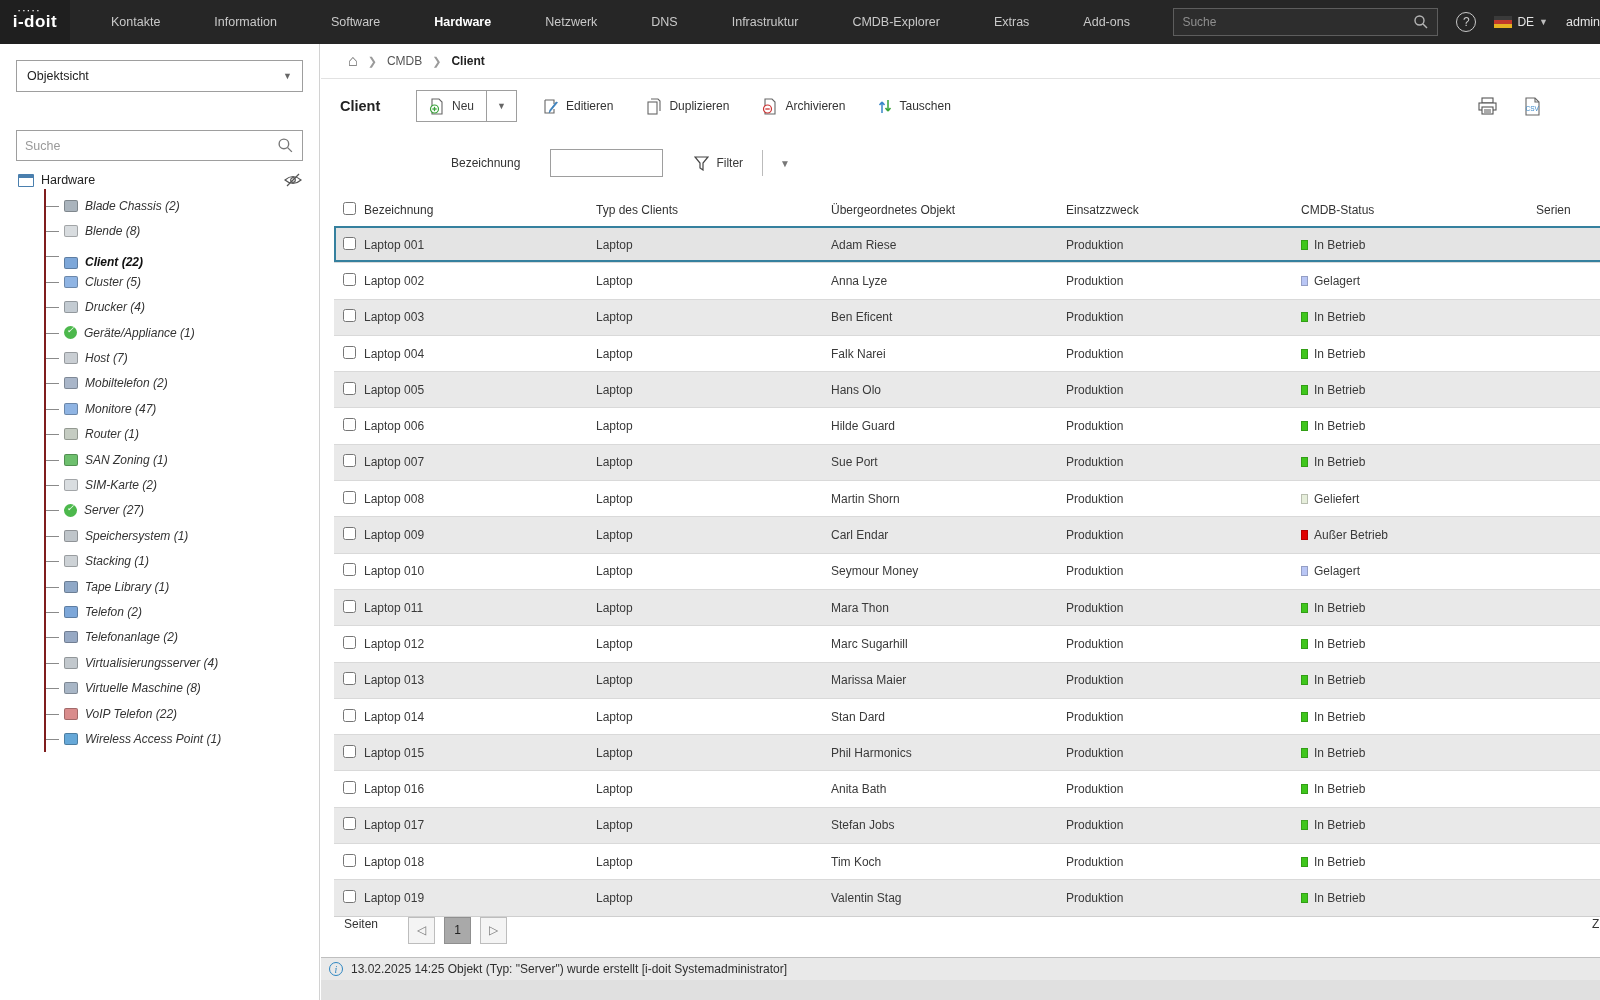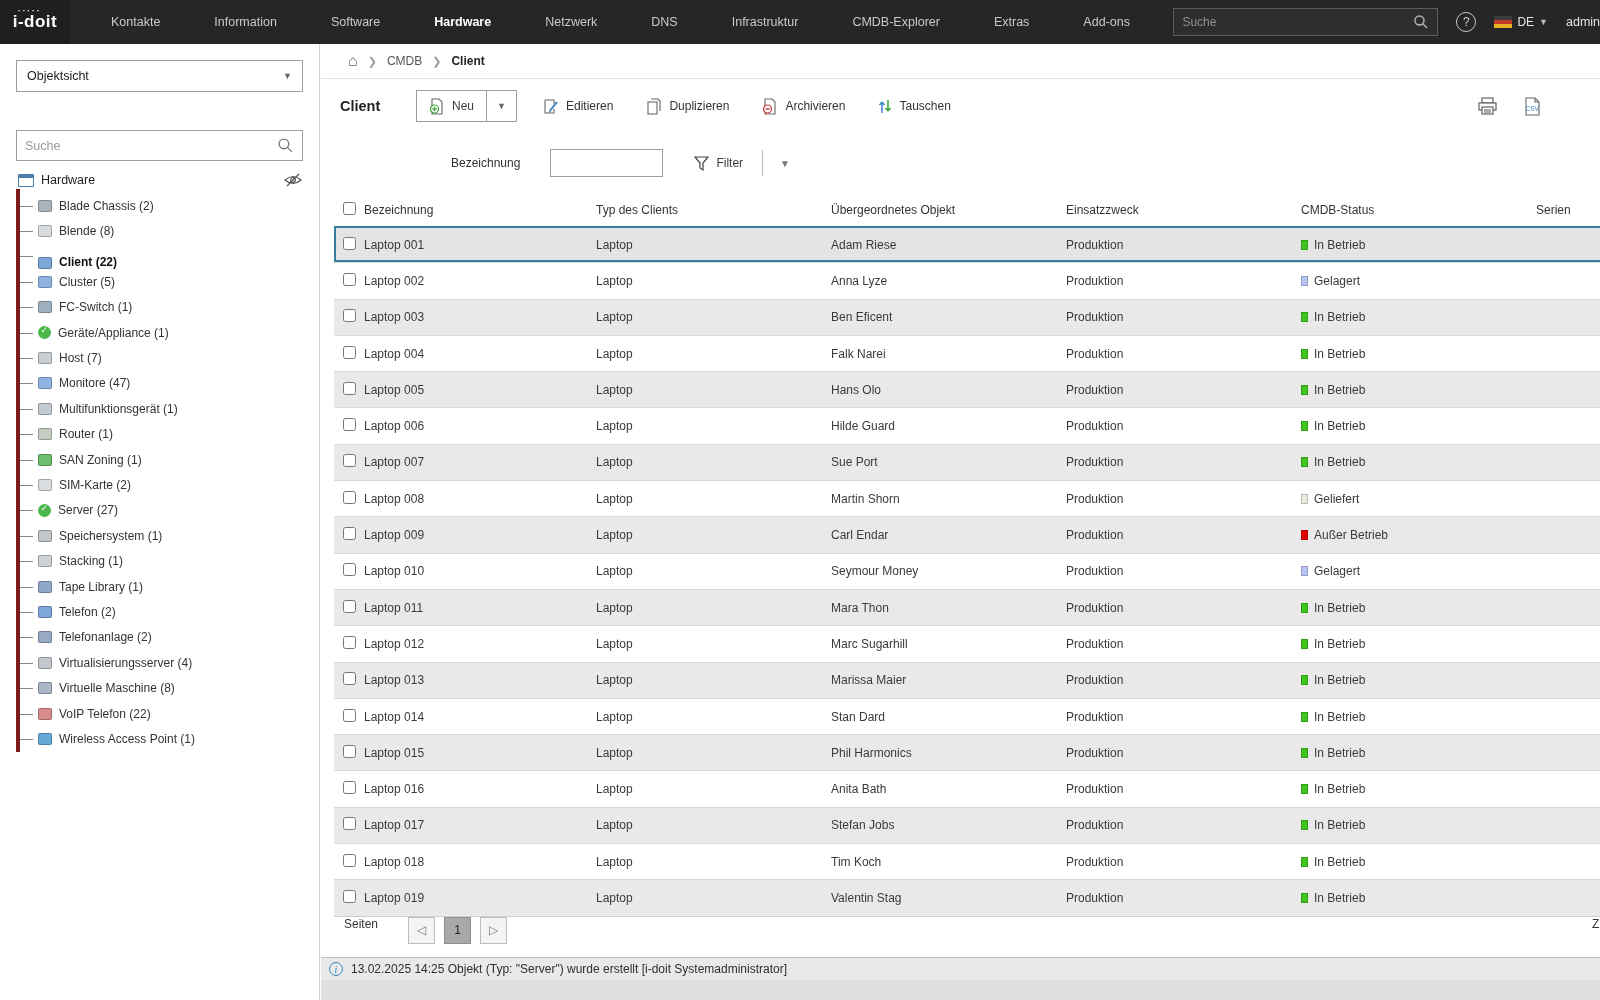--- a/index.html
+++ b/index.html
@@ -38,21 +38,21 @@
   .view-select { margin:16px 16px 0 16px; height:32px; border:1px solid #9e9e9e;
     display:flex; align-items:center; justify-content:space-between; padding:0 10px;
     cursor:pointer; font-size:12.5px; color:#222; }
   .side-search { margin:38px 16px 0 16px; height:31px; border:1px solid #9e9e9e;
     display:flex; align-items:center; padding:0 8px; }
   .side-search input { flex:1; border:none; outline:none; font-size:12.5px;
     font-family:inherit; color:#444; }
   .side-search input::placeholder { color:#9a9a9a; }
   .tree-root { display:flex; align-items:center; margin:12px 16px 0 18px; gap:7px; }
   .tree-root .label { font-size:12.5px; color:#222; flex:1; }
-  .tree { margin:2px 0 0 16px; border-left:4px solid #7f1d1d; padding:4px 0 0 0; }
+  .tree { margin:2px 0 0 44px; border-left:2px solid #7f1d1d; padding:4px 0 0 0;font-style:italic; }
   .tree-item { display:flex; align-items:center; height:25.4px; position:relative;
     padding-left:18px; cursor:pointer; color:#333; }
   .tree-item::before { content:""; position:absolute; left:0; top:50%; width:13px;
     height:1px; background:#8a8a8a; }
   .tree-item .t-icon { width:14px; height:12px; margin-right:7px; border-radius:2px;
     border:1px solid rgba(0,0,0,.25); position:relative; flex:none; }
   .tree-item .t-icon.circle { border-radius:50%; width:13px; height:13px; border:none; }
   .tree-item .t-icon.circle::after { content:"✓"; position:absolute; left:2.5px; top:-1px;
     color:#fff; font-size:9px; }
   .tree-item.active { font-weight:bold; color:#111;align-items:flex-end; }
@@ -193,38 +193,38 @@
       </div>
       <div class="tree-item active">
         <span class="t-icon" style="background: rgb(125, 167, 217);"></span>
         <span>Client (22)</span>
       </div>
       <div class="tree-item">
         <span class="t-icon" style="background: rgb(143, 180, 227);"></span>
         <span>Cluster (5)</span>
       </div>
       <div class="tree-item">
-        <span class="t-icon" style="background: rgb(159, 176, 191);"></span>
-        <span>FC-Switch (1)</span>
+        <span class="t-icon" style="background: rgb(195, 203, 210);"></span>
+        <span>Drucker (4)</span>
       </div>
       <div class="tree-item">
         <span class="t-icon circle" style="background: rgb(76, 184, 76);"></span>
         <span>Geräte/Appliance (1)</span>
       </div>
       <div class="tree-item">
         <span class="t-icon" style="background: rgb(201, 206, 211);"></span>
         <span>Host (7)</span>
       </div>
       <div class="tree-item">
+        <span class="t-icon" style="background: rgb(169, 182, 201);"></span>
+        <span>Mobiltelefon (2)</span>
+      </div>
+      <div class="tree-item">
         <span class="t-icon" style="background: rgb(143, 180, 227);"></span>
         <span>Monitore (47)</span>
-      </div>
-      <div class="tree-item">
-        <span class="t-icon" style="background: rgb(195, 203, 210);"></span>
-        <span>Multifunktionsgerät (1)</span>
       </div>
       <div class="tree-item">
         <span class="t-icon" style="background: rgb(197, 204, 194);"></span>
         <span>Router (1)</span>
       </div>
       <div class="tree-item">
         <span class="t-icon" style="background: rgb(109, 191, 109);"></span>
         <span>SAN Zoning (1)</span>
       </div>
       <div class="tree-item">

